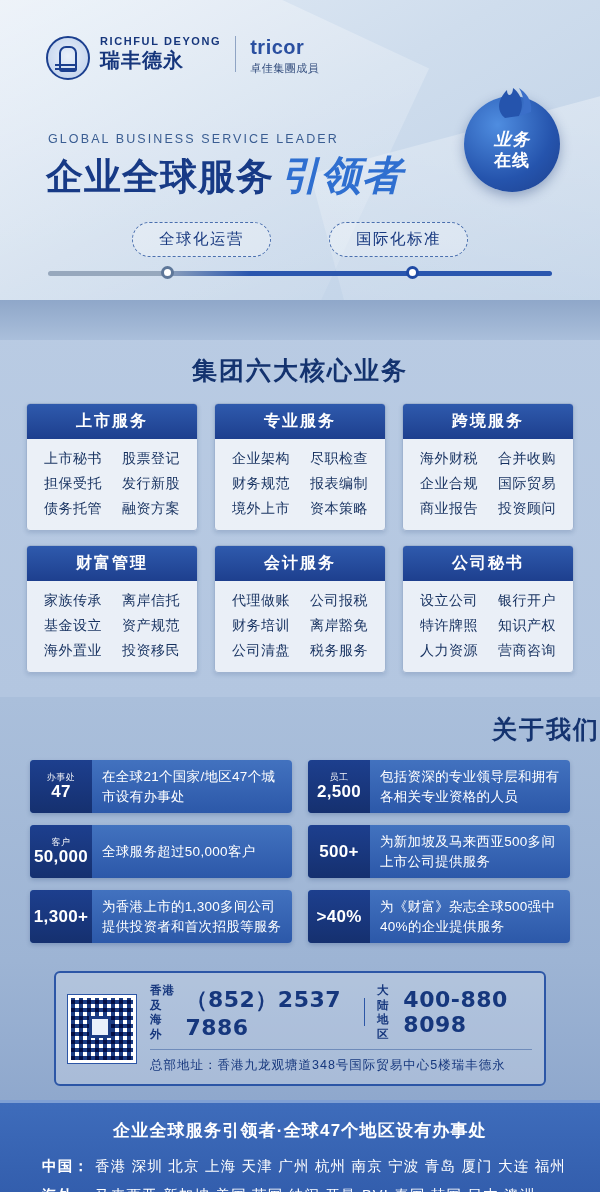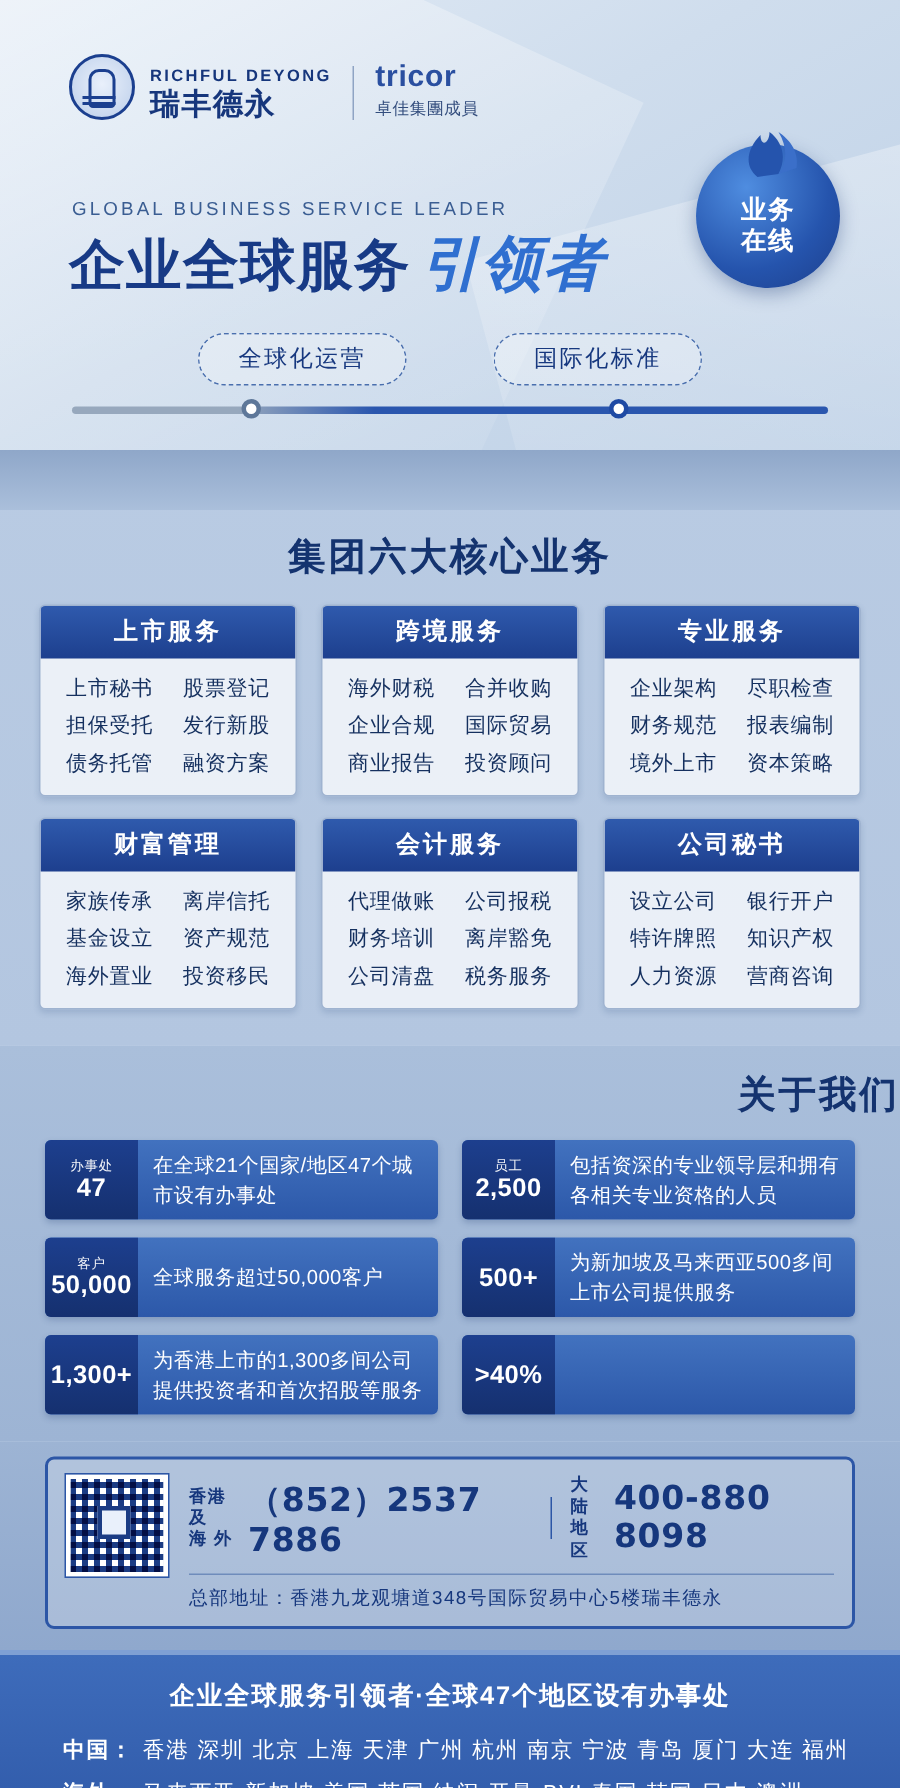--- a/index.html
+++ b/index.html
@@ -42,21 +42,21 @@
     right: -120px; top: 120px;
     width: 380px; height: 280px;
     background: linear-gradient(200deg, rgba(255,255,255,0.35), rgba(255,255,255,0));
     transform: rotate(-15deg);
   }
 
   .brand {
     position: absolute;
     left: 46px; top: 36px;
     display: flex;
-    align-items: flex-end;
+    align-items: flex-start;
     gap: 10px;
     z-index: 3;
   }
   .brand-seal {
     width: 40px; height: 40px;
     border-radius: 50%;
     border: 2px solid #1b3f8f;
     background: radial-gradient(circle at 50% 45%, #e9f0fb 0%, #c9d8ef 70%, #a9bfe0 100%);
     position: relative;
     flex: 0 0 auto;
@@ -165,21 +165,21 @@
     top: -14px; left: 50%;
     transform: translateX(-50%);
   }
   .badge-line {
     color: #fff;
     font-size: 17px;
     font-weight: bold;
     letter-spacing: 1px;
     line-height: 1.25;
   }
-  .badge-line.first { margin-top: 12px; }
+  .badge-line.first { margin-top: 12px; font-style: italic; }
 
   .pills {
     position: absolute;
     top: 222px; left: 0; right: 0;
     display: flex;
     justify-content: center;
     gap: 58px;
     z-index: 3;
   }
   .pill {
@@ -336,26 +336,27 @@
     align-items: center;
     letter-spacing: 0.3px;
   }
 
   
   .contact-wrap {
     background: linear-gradient(180deg, #9db4d4 0%, #8fa8cd 100%);
     padding: 10px 0 14px;
   }
   .contact {
-    width: 540px;
+    width: 492px;
     margin: 0 auto;
     border: 2px solid #2c56a6;
     border-radius: 6px;
     background: rgba(255,255,255,0.22);
     display: flex;
+    align-items: center;
     padding: 10px 12px;
     box-sizing: border-box;
   }
   .qr {
     width: 62px; height: 62px;
     flex: 0 0 auto;
     background:
       repeating-linear-gradient(90deg, #1b3c84 0 4px, #ffffff 4px 8px),
       repeating-linear-gradient(0deg, #1b3c84 0 4px, #ffffff 4px 8px);
     background-blend-mode: multiply;
@@ -493,40 +494,40 @@
           <div class="card-item">上市秘书</div>
           <div class="card-item">股票登记</div>
           <div class="card-item">担保受托</div>
           <div class="card-item">发行新股</div>
           <div class="card-item">债务托管</div>
           <div class="card-item">融资方案</div>
         </div>
       </div>
 
       <div class="card">
+        <div class="card-head">专业服务</div>
+        <div class="card-body">
+          <div class="card-item">企业架构</div>
+          <div class="card-item">尽职检查</div>
+          <div class="card-item">财务规范</div>
+          <div class="card-item">报表编制</div>
+          <div class="card-item">境外上市</div>
+          <div class="card-item">资本策略</div>
+        </div>
+      </div>
+
+      <div class="card">
         <div class="card-head">跨境服务</div>
         <div class="card-body">
           <div class="card-item">海外财税</div>
           <div class="card-item">合并收购</div>
           <div class="card-item">企业合规</div>
           <div class="card-item">国际贸易</div>
           <div class="card-item">商业报告</div>
           <div class="card-item">投资顾问</div>
-        </div>
-      </div>
-
-      <div class="card">
-        <div class="card-head">专业服务</div>
-        <div class="card-body">
-          <div class="card-item">企业架构</div>
-          <div class="card-item">尽职检查</div>
-          <div class="card-item">财务规范</div>
-          <div class="card-item">报表编制</div>
-          <div class="card-item">境外上市</div>
-          <div class="card-item">资本策略</div>
         </div>
       </div>
 
       <div class="card">
         <div class="card-head">财富管理</div>
         <div class="card-body">
           <div class="card-item">家族传承</div>
           <div class="card-item">离岸信托</div>
           <div class="card-item">基金设立</div>
           <div class="card-item">资产规范</div>
@@ -601,20 +602,21 @@
         <div class="stat-badge num-only">
           <div class="num">1,300+</div>
         </div>
         <div class="stat-text">为香港上市的1,300多间公司提供投资者和首次招股等服务</div>
       </div>
 
       <div class="stat">
         <div class="stat-badge num-only">
           <div class="num">&gt;40%</div>
         </div>
+        <div class="stat-text">为《财富》杂志全球500强中40%的企业提供服务</div>
       </div>
 
     </div>
   </div>
 
   <div class="contact-wrap">
     <div class="contact">
       <div class="qr"></div>
       <div class="contact-right">
         <div class="tel-row">

